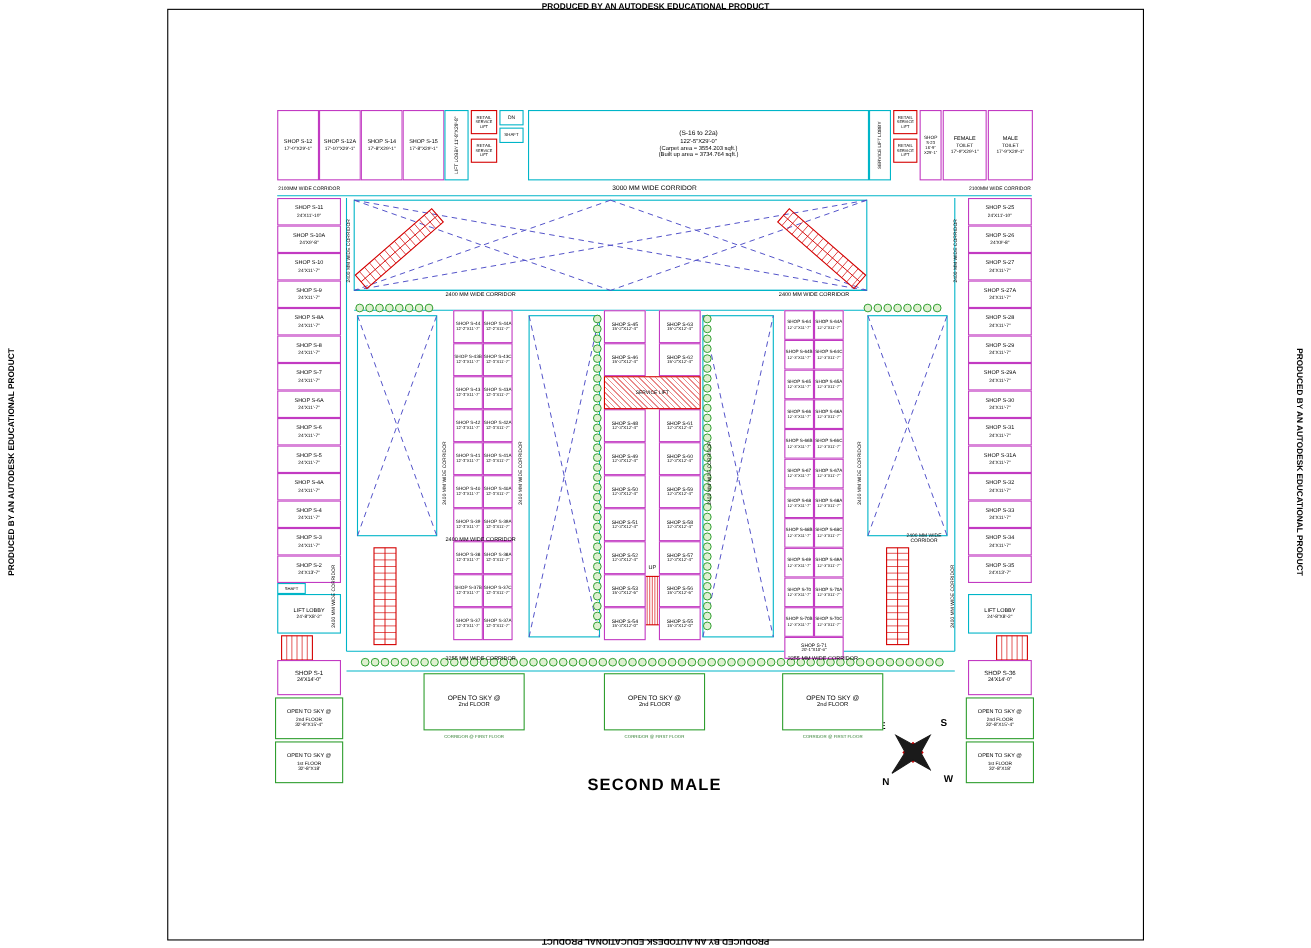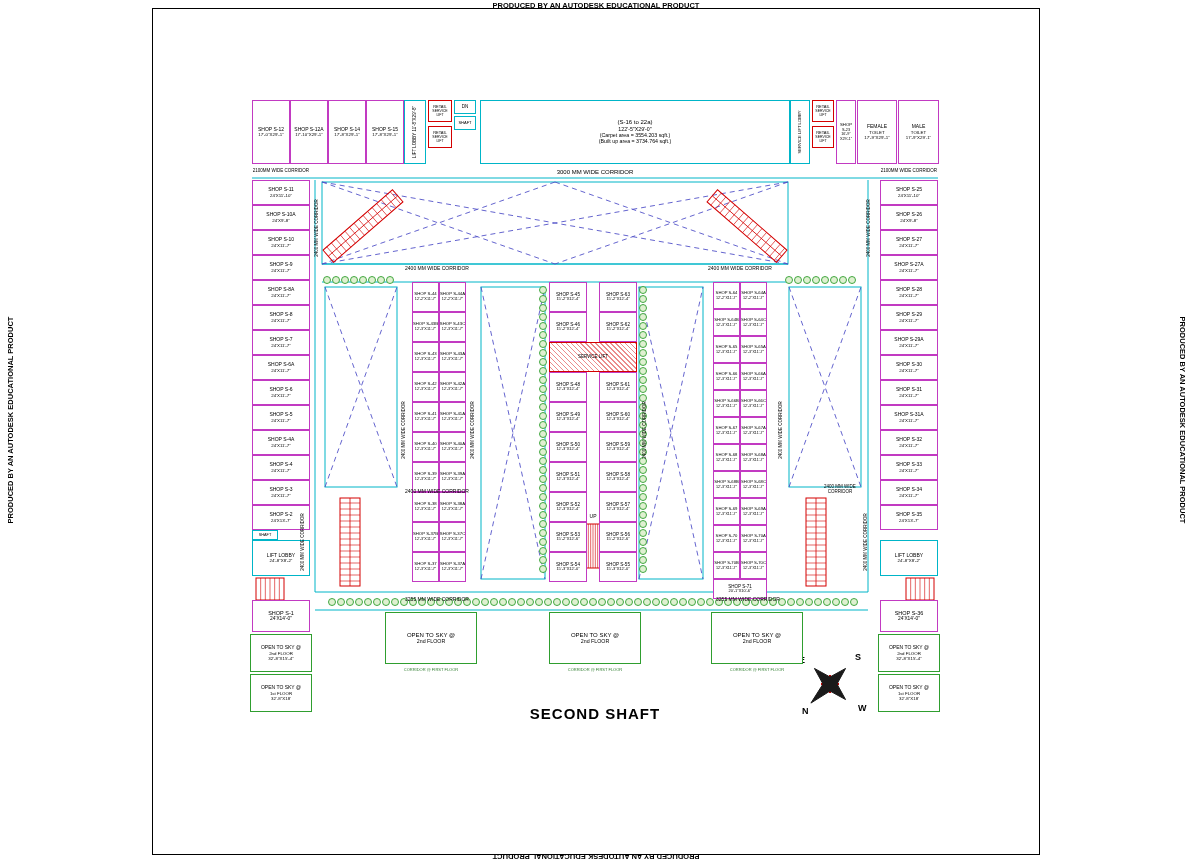--- a/index.html
+++ b/index.html
@@ -325,21 +325,21 @@
       <circle cx="625" cy="648" r="4" fill="#dff0d0" stroke="#2f9e2f" stroke-width="0.9"></circle>
       <circle cx="721" cy="648" r="4" fill="#dff0d0" stroke="#2f9e2f" stroke-width="0.9"></circle>
       <circle cx="732" cy="648" r="4" fill="#dff0d0" stroke="#2f9e2f" stroke-width="0.9"></circle>
       <circle cx="743" cy="648" r="4" fill="#dff0d0" stroke="#2f9e2f" stroke-width="0.9"></circle>
       <circle cx="754" cy="648" r="4" fill="#dff0d0" stroke="#2f9e2f" stroke-width="0.9"></circle>
       <circle cx="765" cy="648" r="4" fill="#dff0d0" stroke="#2f9e2f" stroke-width="0.9"></circle>
       <circle cx="776" cy="648" r="4" fill="#dff0d0" stroke="#2f9e2f" stroke-width="0.9"></circle>
       <circle cx="787" cy="648" r="4" fill="#dff0d0" stroke="#2f9e2f" stroke-width="0.9"></circle>
     </svg>
 
-  <div class="title">SECOND SHAFT</div>
+  <div class="title">SECOND MALE</div>
 
   <span class="cletter" style="left:802px;top:706px;">N</span>
   <span class="cletter" style="left:799px;top:655px;">E</span>
   <span class="cletter" style="left:855px;top:652px;">S</span>
   <span class="cletter" style="left:858px;top:703px;">W</span>
 <div class="box" style="left: 252px; top: 100px; width: 38px; height: 64px; font-size: 5px;">
       <span>SHOP S-12</span>
       <span>17'-0"X29'-1"</span>
     </div>
     <div class="box" style="left: 290px; top: 100px; width: 38px; height: 64px; font-size: 5px;">

